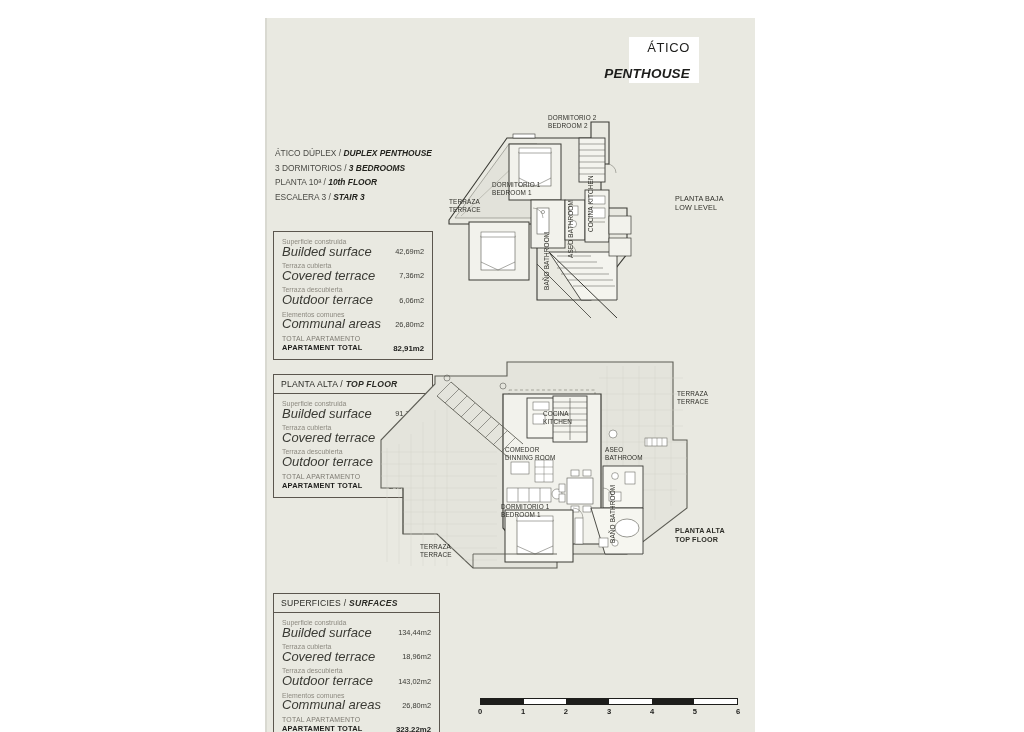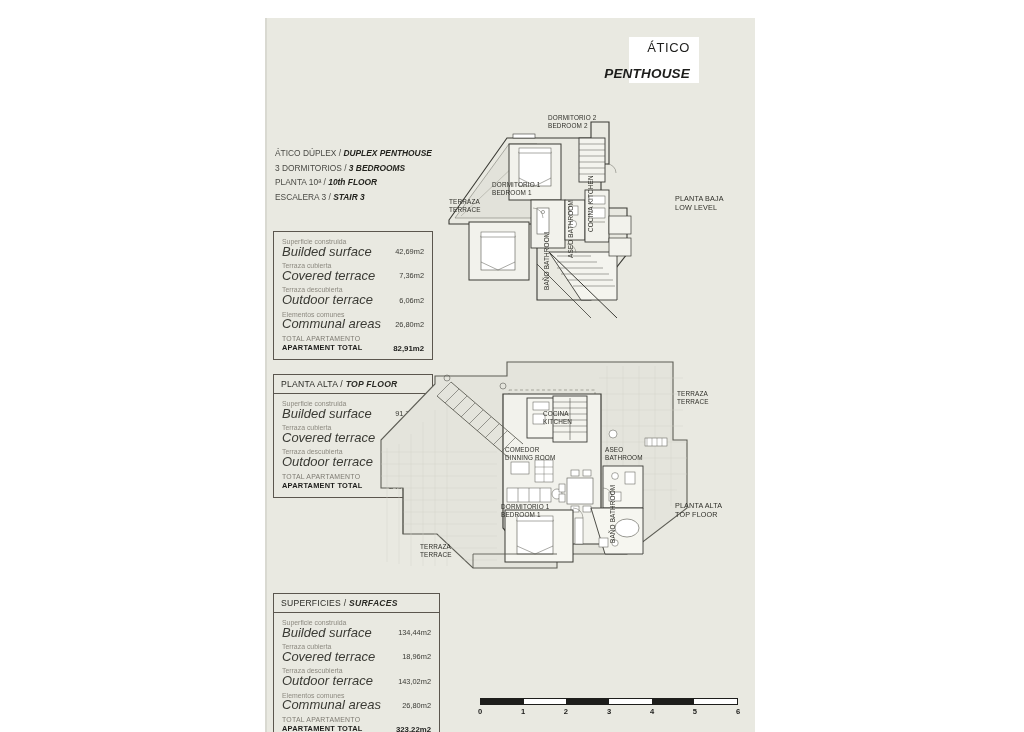--- a/index.html
+++ b/index.html
@@ -477,21 +477,21 @@
     <span>BATHROOM</span>
   </div>
   <div class="plbl" style="left:155px;top:525px;">
     <span>TERRAZA</span><br>
     <span>TERRACE</span>
   </div>
   <div class="plbl" style="left:412px;top:372px;">
     <span>TERRAZA</span><br>
     <span>TERRACE</span>
   </div>
-  <div class="plbl big" style="left:410px;top:483px;">
+  <div class="plbl big" style="left:410px;top:508px;font-weight:bold;">
     <span>PLANTA ALTA</span><br>
     <span>TOP FLOOR</span>
   </div>
 
   <div id="scale">
     <div class="bar">
       <span class="on"></span>
       <span></span>
       <span class="on"></span>
       <span></span>

